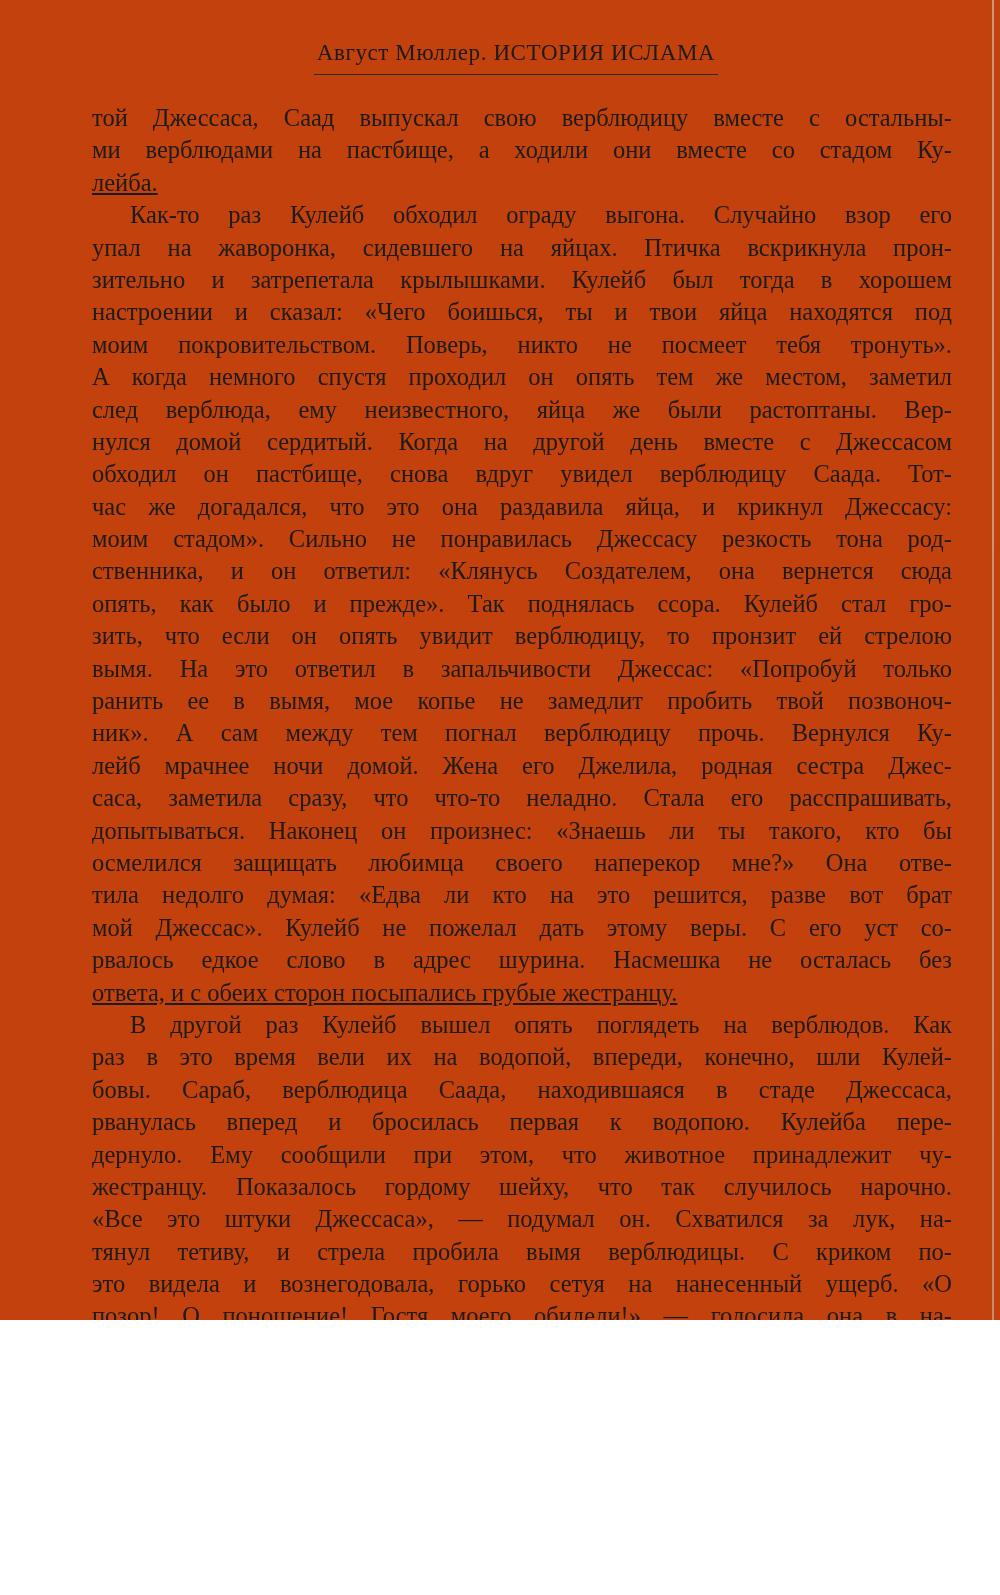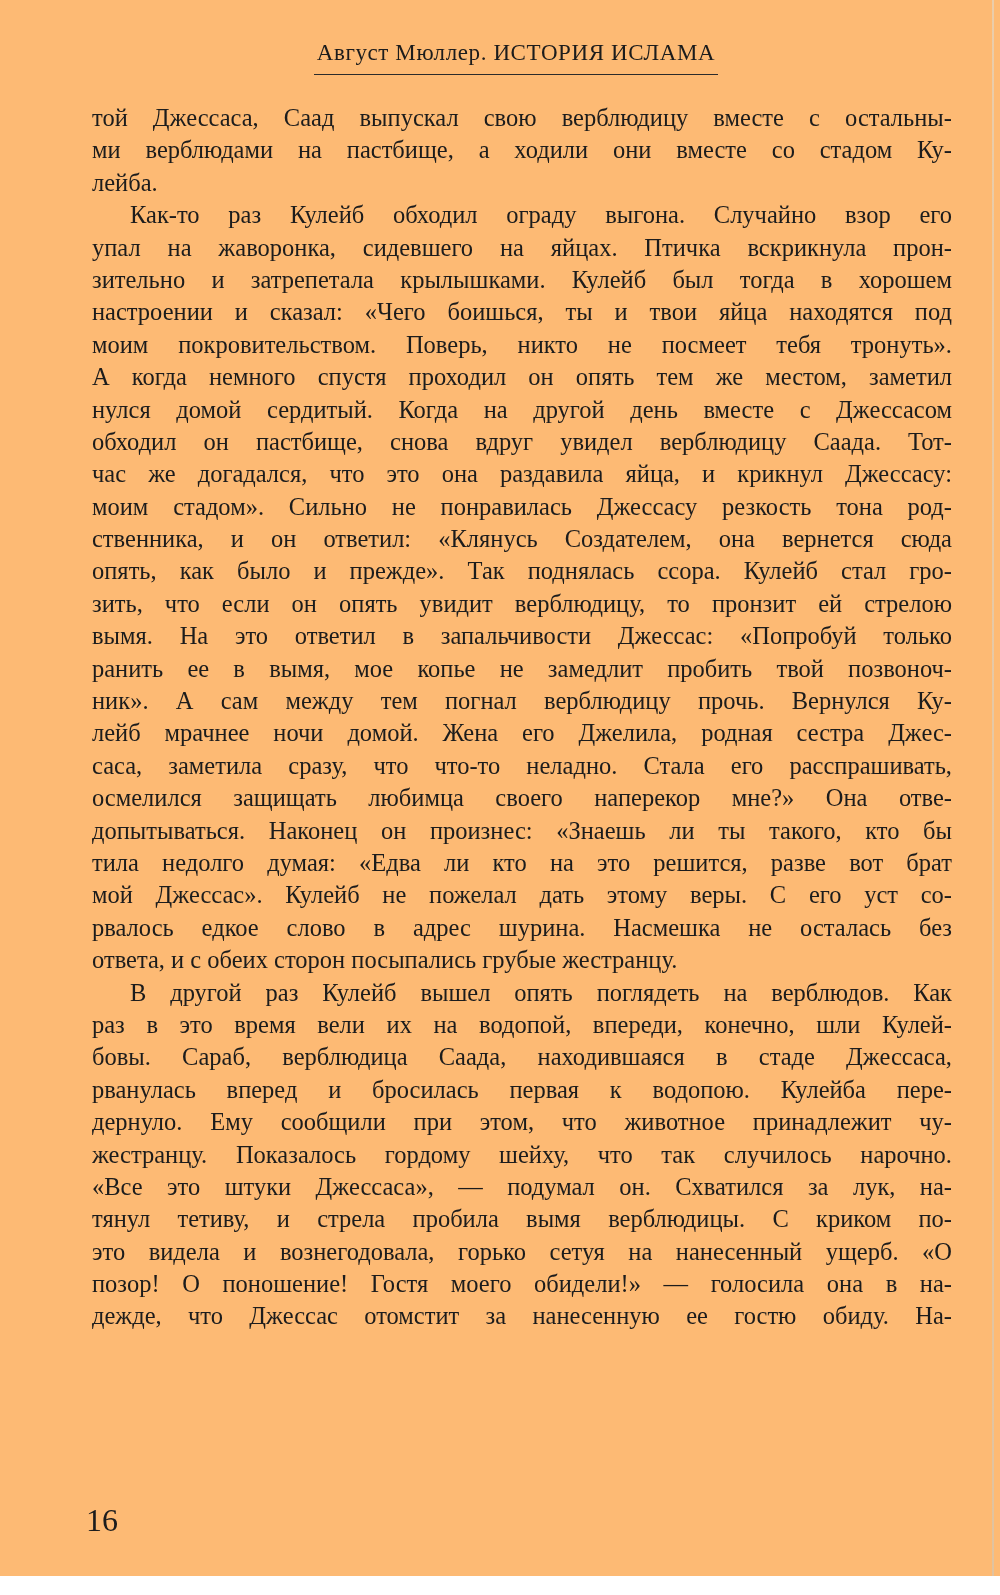--- a/index.html
+++ b/index.html
@@ -1,22 +1,22 @@
 <!DOCTYPE html>
 <html><head>
 <meta charset="utf-8">
 <style>
   html, body { margin: 0; padding: 0; }
   body { background: #ffffff; }
 
   .page {
     position: relative;
     width: 1000px;
-    height: 1576px;
-    background: #fdba74;
+    height: 1320px;
+    background: #c2410c;
     font-family: "Liberation Serif", "DejaVu Serif", serif;
     color: #1c1c1c;
     overflow: hidden;
   }
 
   .page-edge {
     position: absolute;
     top: 0;
     right: 6px;
     width: 2px;
@@ -48,21 +48,21 @@
     width: 860px;
     font-size: 24.5px;
     line-height: 32.4px;
   }
   .line {
     text-align: justify;
     text-align-last: justify;
     height: 32.4px;
     overflow: hidden;
   }
-  .line.last { text-align-last: left; }
+  .line.last { text-align-last: left; text-decoration: underline; }
   .line.indent { text-indent: 38px; }
 
   .page-number {
     position: absolute;
     top: 1502px;
     left: 86px;
     width: 860px;
     text-align: left;
     font-size: 32px;
   }
@@ -80,34 +80,35 @@
   <div class="text-block">
       <div class="line">той Джессаса, Саад выпускал свою верблюдицу вместе с остальны-</div>
       <div class="line">ми верблюдами на пастбище, а ходили они вместе со стадом Ку-</div>
       <div class="line last">лейба.</div>
       <div class="line indent">Как-то раз Кулейб обходил ограду выгона. Случайно взор его</div>
       <div class="line">упал на жаворонка, сидевшего на яйцах. Птичка вскрикнула прон-</div>
       <div class="line">зительно и затрепетала крылышками. Кулейб был тогда в хорошем</div>
       <div class="line">настроении и сказал: «Чего боишься, ты и твои яйца находятся под</div>
       <div class="line">моим покровительством. Поверь, никто не посмеет тебя тронуть».</div>
       <div class="line">А когда немного спустя проходил он опять тем же местом, заметил</div>
+      <div class="line">след верблюда, ему неизвестного, яйца же были растоптаны. Вер-</div>
       <div class="line">нулся домой сердитый. Когда на другой день вместе с Джессасом</div>
       <div class="line">обходил он пастбище, снова вдруг увидел верблюдицу Саада. Тот-</div>
       <div class="line">час же догадался, что это она раздавила яйца, и крикнул Джессасу:</div>
       <div class="line">моим стадом». Сильно не понравилась Джессасу резкость тона род-</div>
       <div class="line">ственника, и он ответил: «Клянусь Создателем, она вернется сюда</div>
       <div class="line">опять, как было и прежде». Так поднялась ссора. Кулейб стал гро-</div>
       <div class="line">зить, что если он опять увидит верблюдицу, то пронзит ей стрелою</div>
       <div class="line">вымя. На это ответил в запальчивости Джессас: «Попробуй только</div>
       <div class="line">ранить ее в вымя, мое копье не замедлит пробить твой позвоноч-</div>
       <div class="line">ник». А сам между тем погнал верблюдицу прочь. Вернулся Ку-</div>
       <div class="line">лейб мрачнее ночи домой. Жена его Джелила, родная сестра Джес-</div>
       <div class="line">саса, заметила сразу, что что-то неладно. Стала его расспрашивать,</div>
+      <div class="line">допытываться. Наконец он произнес: «Знаешь ли ты такого, кто бы</div>
       <div class="line">осмелился защищать любимца своего наперекор мне?» Она отве-</div>
-      <div class="line">допытываться. Наконец он произнес: «Знаешь ли ты такого, кто бы</div>
       <div class="line">тила недолго думая: «Едва ли кто на это решится, разве вот брат</div>
       <div class="line">мой Джессас». Кулейб не пожелал дать этому веры. С его уст со-</div>
       <div class="line">рвалось едкое слово в адрес шурина. Насмешка не осталась без</div>
       <div class="line last">ответа, и с обеих сторон посыпались грубые жестранцу.</div>
       <div class="line indent">В другой раз Кулейб вышел опять поглядеть на верблюдов. Как</div>
       <div class="line">раз в это время вели их на водопой, впереди, конечно, шли Кулей-</div>
       <div class="line">бовы. Сараб, верблюдица Саада, находившаяся в стаде Джессаса,</div>
       <div class="line">рванулась вперед и бросилась первая к водопою. Кулейба пере-</div>
       <div class="line">дернуло. Ему сообщили при этом, что животное принадлежит чу-</div>
       <div class="line">жестранцу. Показалось гордому шейху, что так случилось нарочно.</div>

